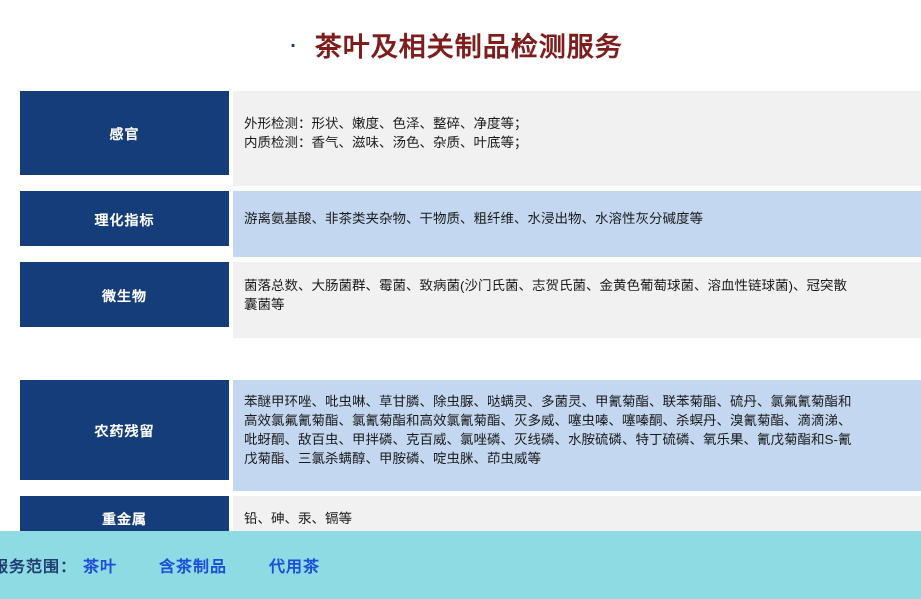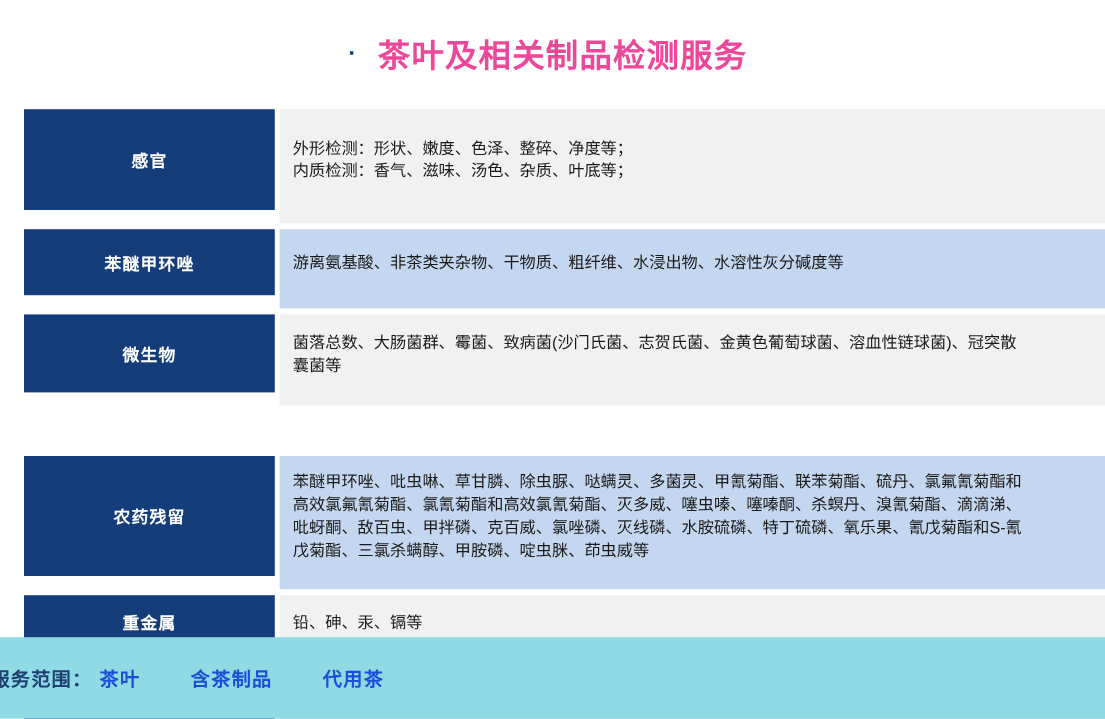--- a/index.html
+++ b/index.html
@@ -39,21 +39,21 @@
   }
   .title-bullet {
     color: #1f3f72;
     font-size: 20px;
     font-weight: bold;
     line-height: 1;
     margin-right: 18px;
     margin-top: 2px;
   }
   .title-text {
-    color: #ec4899;
+    color: #7f1d1d;
     font-size: 27px;
     font-weight: bold;
     letter-spacing: 1px;
     white-space: nowrap;
   }
 
   
   .table {
     position: absolute;
     top: 91px;
@@ -149,21 +149,21 @@
 
     <div class="row">
       <div class="row-label h-sensory">感官</div>
       <div class="row-content bg-gray h-sensory">
         <div class="line">外形检测：形状、嫩度、色泽、整碎、净度等；</div>
         <div class="line">内质检测：香气、滋味、汤色、杂质、叶底等；</div>
       </div>
     </div>
 
     <div class="row">
-      <div class="row-label h-physchem">苯醚甲环唑</div>
+      <div class="row-label h-physchem">理化指标</div>
       <div class="row-content bg-blue h-physchem">
         <div class="line">游离氨基酸、非茶类夹杂物、干物质、粗纤维、水浸出物、水溶性灰分碱度等</div>
       </div>
     </div>
 
     <div class="row">
       <div class="row-label h-micro">微生物</div>
       <div class="row-content bg-gray h-micro">
         <div class="line">菌落总数、大肠菌群、霉菌、致病菌(沙门氏菌、志贺氏菌、金黄色葡萄球菌、溶血性链球菌)、冠突散</div>
         <div class="line">囊菌等</div>

